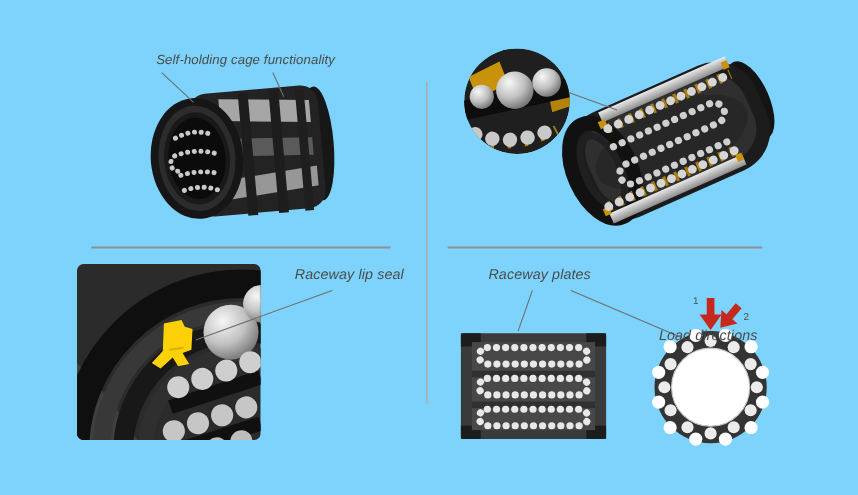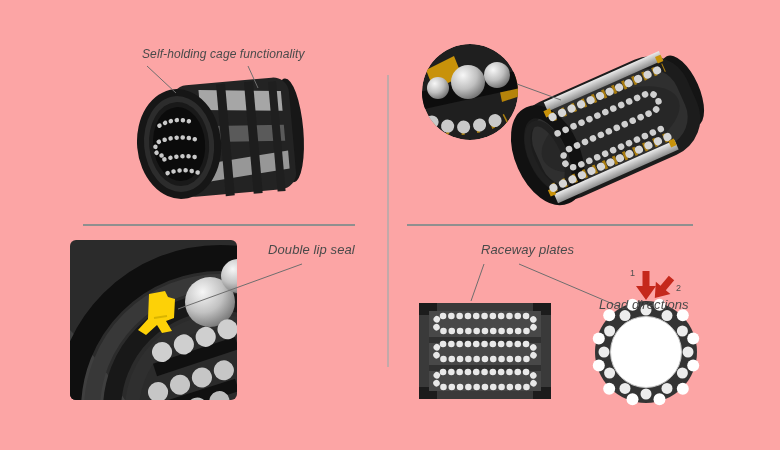--- a/index.html
+++ b/index.html
@@ -1,17 +1,17 @@
 <!DOCTYPE html>
 <html><head>
 <meta charset="utf-8">
 <style>
   html,body{margin:0;padding:0;background:#ffffff;}
   #stage{
-    position:relative;width:780px;height:450px;background:#fca5a5;overflow:hidden;
+    position:relative;width:780px;height:450px;background:#7dd3fc;overflow:hidden;
     font-family:"Liberation Sans","DejaVu Sans",sans-serif;
   }
   .abs{position:absolute;}
   .fig-label{
     position:absolute;font-style:italic;color:#4a4a4a;white-space:nowrap;
     font-size:13px;letter-spacing:0.1px;
   }
   .fig-label.small{font-size:12px;}
   .arrow-num{
     position:absolute;font-size:9px;color:#4f4f4f;font-style:normal;white-space:nowrap;
@@ -202,23 +202,23 @@
     <g fill="#c5281c">
       <path d="M642.5,271 h7 v15 h6.5 l-10,14 -10,-14 h6.5 z"></path>
       <g transform="translate(671.5,278) rotate(40)">
         <path d="M-3.5,0 h7 v13 h6 l-9.5,13 -9.5,-13 h6 z"></path>
       </g>
     </g>
   </svg>
 
   <div class="fig-label small" style="left:142px;top:47px;">Self-holding cage functionality</div>
 
-  <div class="fig-label" style="left:268px;top:242px;">Double lip seal</div>
-
-  <div class="fig-label" style="left:444px;top:242px;margin-left:37px;">Raceway plates</div>
+  <div class="fig-label" style="left:268px;top:242px;">Raceway lip seal</div>
+
+  <div class="fig-label" style="left:444px;top:242px;">Raceway plates</div>
 
   <div class="fig-label" style="left:599px;top:251px;margin-top:46px;">Load directions</div>
 
   <span class="arrow-num" style="left:630px;top:268px;">1</span>
 
   <span class="arrow-num" style="left:676px;top:283px;">2</span>
 
 </div>
 
 </body></html>

